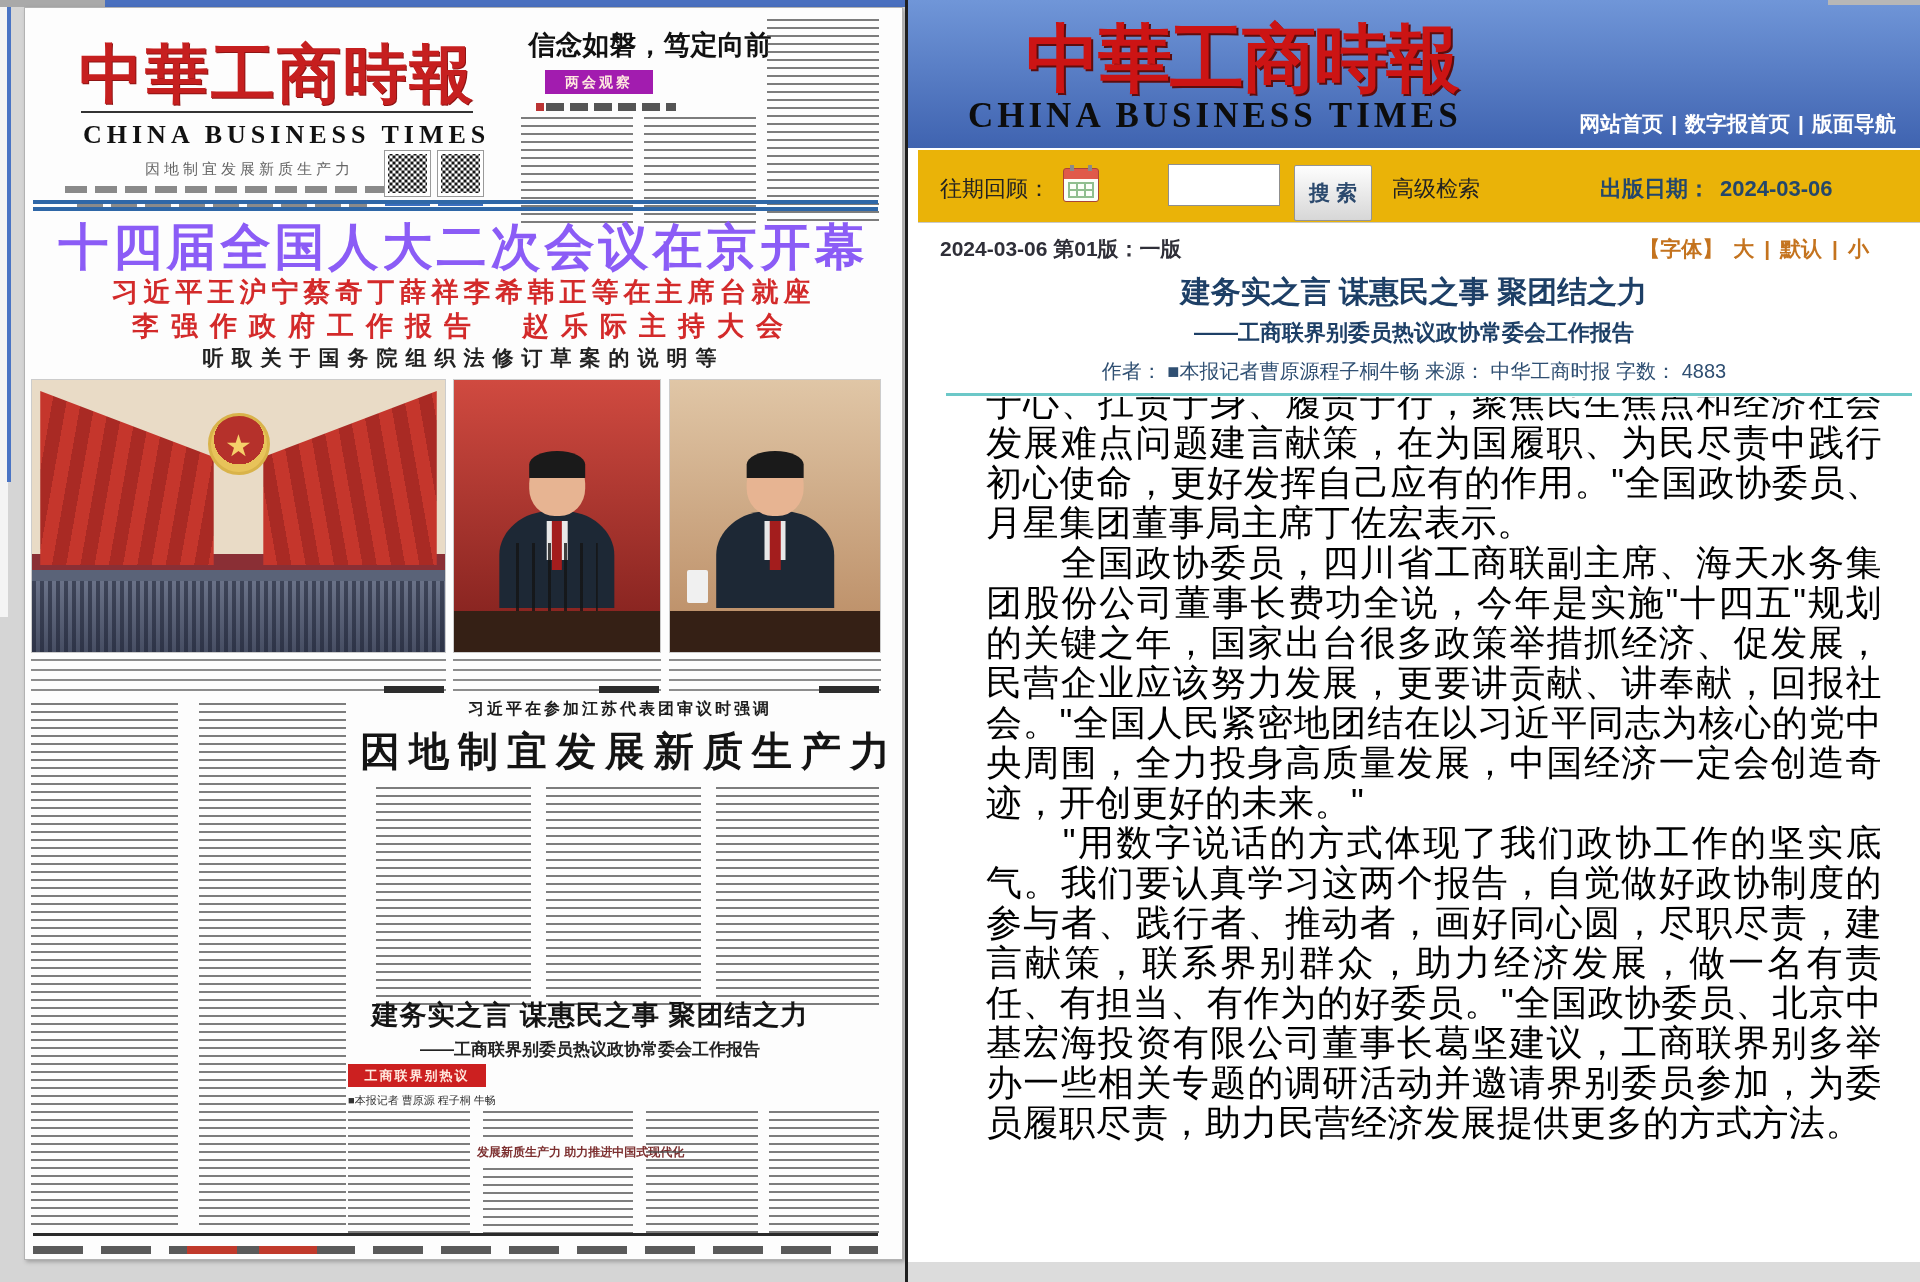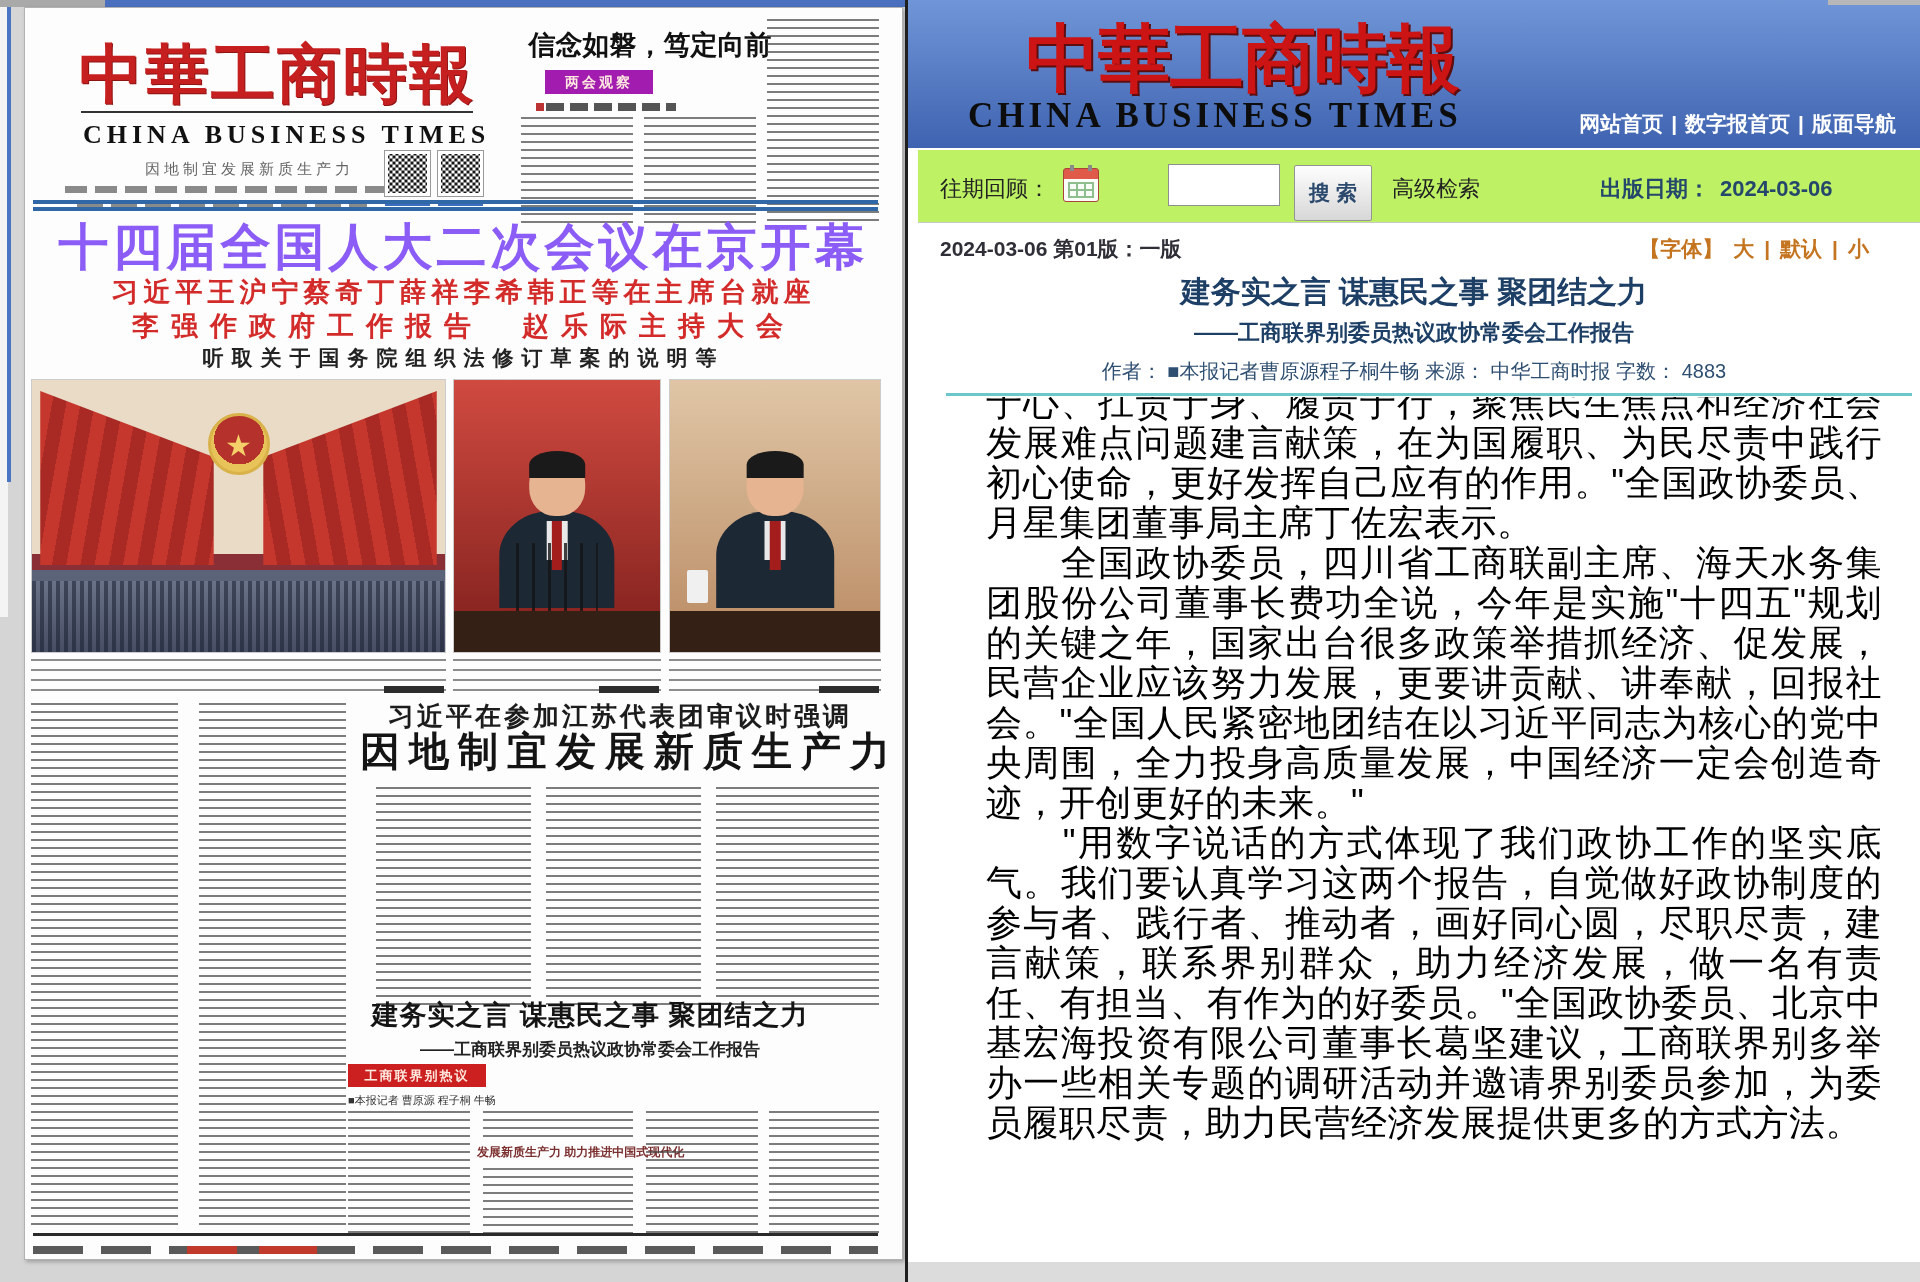--- a/index.html
+++ b/index.html
@@ -92,21 +92,21 @@
   .cup { position:absolute; left:8%; bottom:18%; width:10%; height:12%; background:#f0f0f0; border-radius:2px; }
 
   .cap { position:absolute; top:651px; height:38px;
          background:repeating-linear-gradient(180deg,rgba(80,80,80,.65) 0 2px,transparent 2px 10px); }
   .cap::after { content:""; position:absolute; right:2px; bottom:4px; width:60px; height:7px; background:#2d2d2d; }
   .cap1 { left:6px; width:415px; } .cap2 { left:428px; width:208px; } .cap3 { left:644px; width:212px; }
 
   .gk-L1 { position:absolute; left:6px;   top:695px; width:147px; height:528px; }
   .gk-L2 { position:absolute; left:174px; top:695px; width:147px; height:528px; }
 
-  .np-kicker { position:absolute; left:335px; top:691px; width:520px; text-align:center; font-size:26px;
+  .np-kicker { position:absolute; left:335px; top:691px; width:520px; text-align:center; font-size:16px;
                font-weight:bold; color:#1c1c1c; letter-spacing:3px; white-space:nowrap; }
   .np-a1h { position:absolute; left:335px; top:716px; width:520px; text-align:center; font-size:40px;
             font-weight:bold; color:#141414; letter-spacing:9px; white-space:nowrap; }
   .gk-a1c1 { position:absolute; left:351px; top:779px; width:155px; height:224px; }
   .gk-a1c2 { position:absolute; left:521px; top:779px; width:155px; height:224px; }
   .gk-a1c3 { position:absolute; left:691px; top:779px; width:163px; height:224px; }
 
   .np-a2h { position:absolute; left:276px; top:989px; width:578px; text-align:center; font-size:27px;
             font-weight:bold; color:#141414; letter-spacing:1px; white-space:nowrap; }
   .np-a2sub { position:absolute; left:276px; top:1030px; width:578px; text-align:center; font-size:17px;
@@ -137,21 +137,21 @@
                  background:linear-gradient(#7096d8,#3f63b0); }
   .rp-masthead { position:absolute; left:118px; top:10px; font-size:74px; font-weight:bold; color:#cc1414;
                  letter-spacing:-2px; text-shadow:2px 2px 0 #5d0d0d; white-space:nowrap; }
   .rp-mh-en { position:absolute; left:60px; top:96px; font-family:"Liberation Serif","DejaVu Serif",serif;
               font-size:35px; font-weight:bold; letter-spacing:4px; color:#0d0d0d; white-space:nowrap; }
   .rp-nav { position:absolute; right:18px; bottom:10px; font-size:21px; font-weight:bold; color:#ffffff; }
   .rp-nav span { padding:0 6px; }
   .rp-nav .sep { padding:0 2px; }
   .corner-strip { position:absolute; left:920px; top:0; width:92px; height:5px; background:#b7b7b7; }
 
-  .toolbar { position:absolute; left:10px; top:150px; width:1002px; height:73px; background:#bef264;
+  .toolbar { position:absolute; left:10px; top:150px; width:1002px; height:73px; background:#eab308;
              border-bottom:1px solid #c9c9c9; }
   .tb-archive { position:absolute; left:22px; top:24px; font-size:22px; color:#222; }
   .cal { position:absolute; left:145px; top:18px; width:36px; height:34px; border:1px solid #a94438;
          border-radius:3px; background:linear-gradient(#e05a4a 0 10px,#fbfff9 10px 100%); }
   .cal::before { content:""; position:absolute; left:6px; top:-4px; width:4px; height:6px; background:#8a8a8a;
                  box-shadow:18px 0 #8a8a8a; }
   .cal::after { content:""; position:absolute; left:4px; right:4px; top:13px; bottom:3px;
                 background:repeating-linear-gradient(90deg,#8fbf8f 0 2px,transparent 2px 8px),
                            repeating-linear-gradient(#8fbf8f 0 2px,transparent 2px 7px); }
   .tb-input { position:absolute; left:250px; top:14px; width:112px; height:42px; background:#fff;

